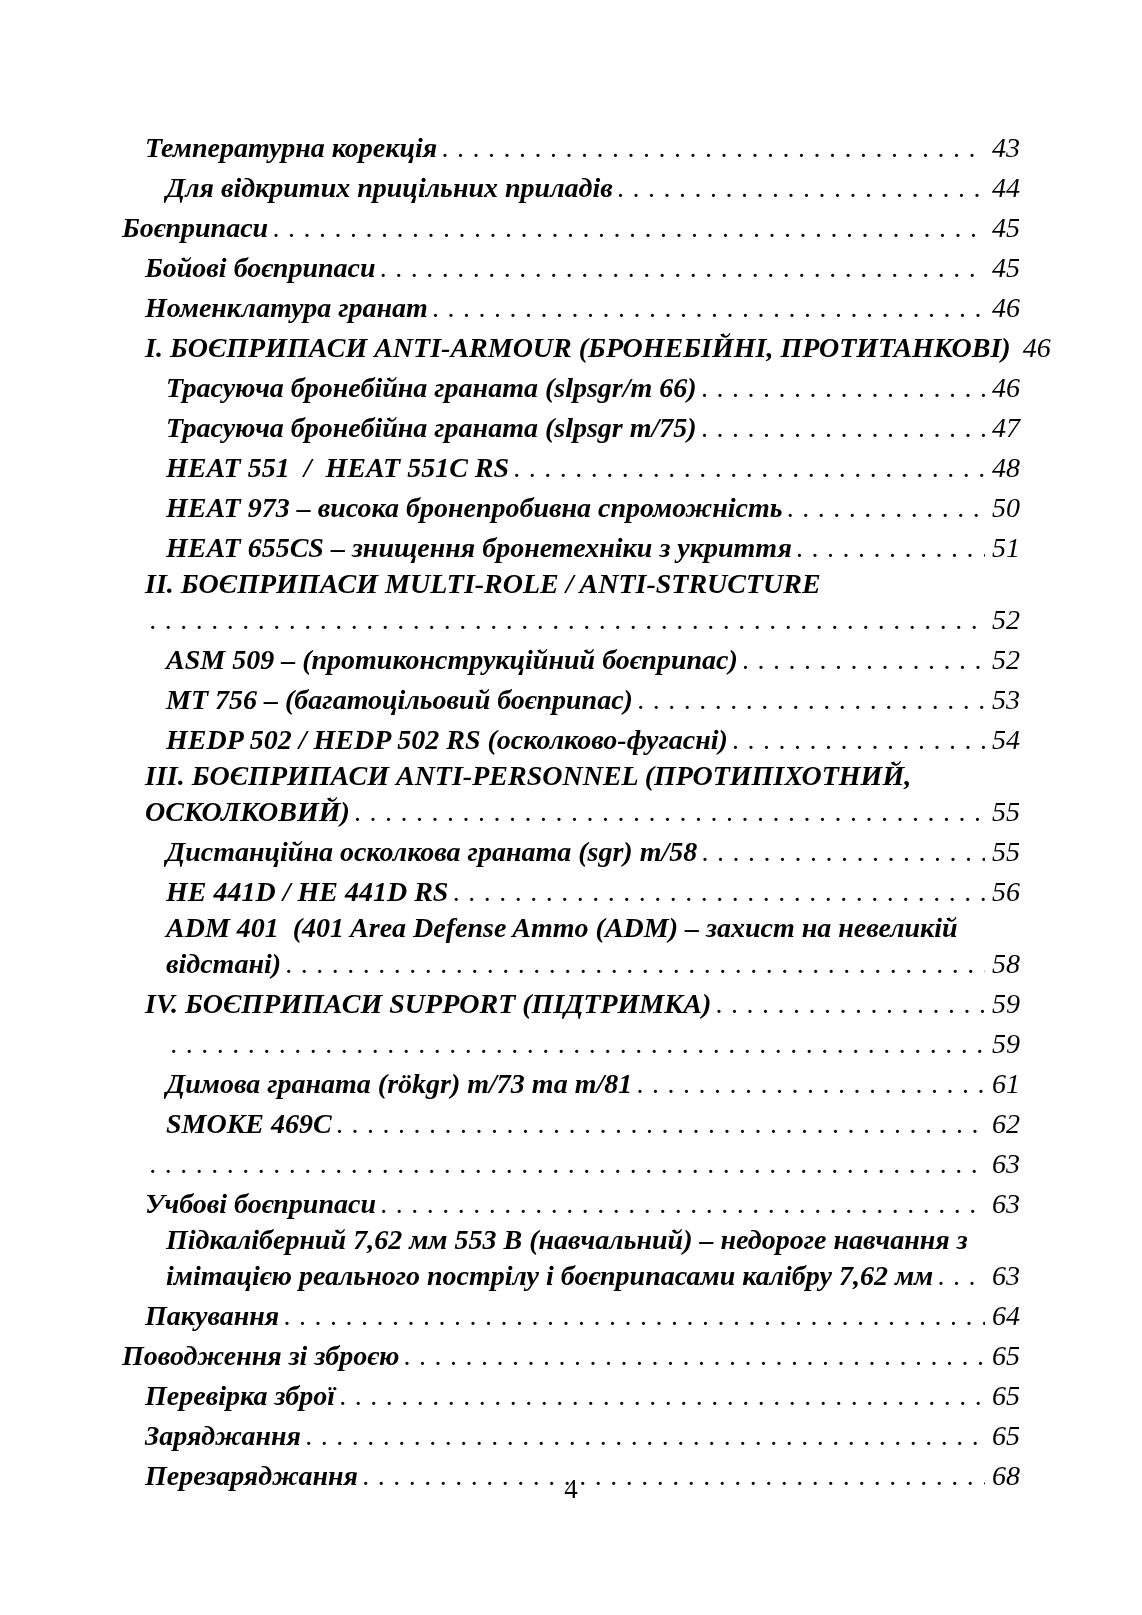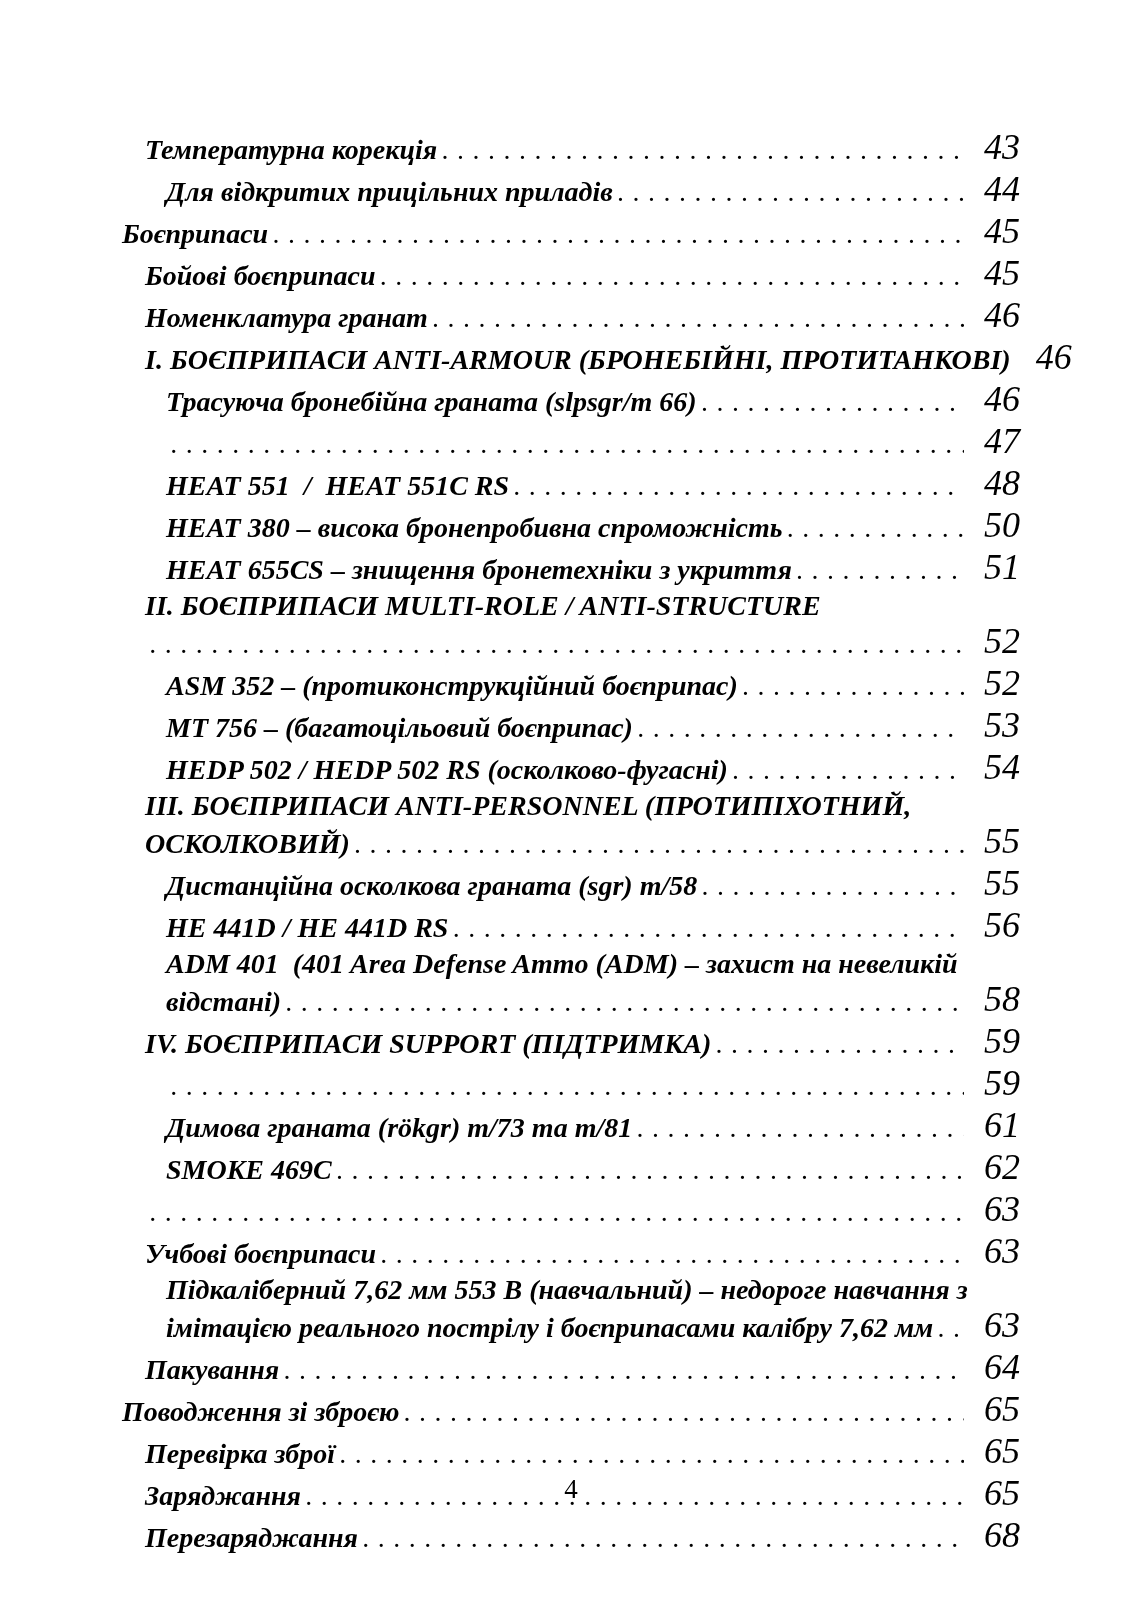--- a/index.html
+++ b/index.html
@@ -57,22 +57,22 @@
     min-width: 0;
     text-align: right;
   }
   .leader::before {
     content: ". . . . . . . . . . . . . . . . . . . . . . . . . . . . . . . . . . . . . . . . . . . . . . . . . . . . . . . . . . . . . . . . . . . . . . . . . . . . . . . . . . . . . . . . . . . . . . . . . . . . . . . . . . . . . . . . . . . . . . . . . . . . . . . . . . . .";
     letter-spacing: 1px;
   }
   .pnum {
     flex: 0 0 auto;
     font-weight: normal;
-    font-size: 36px;
-    margin-left: 20px;
+    font-size: 28px;
+    margin-left: 7px;
   }
   .footer {
     position: absolute;
     left: 0;
     right: 0;
     top: 1474px;
     text-align: center;
     font-size: 27px;
     font-weight: normal;
   }
@@ -126,34 +126,35 @@
       </div>
       <div class="entry level-2">
         <div class="line">
           <span class="ttl">Трасуюча бронебійна граната (slpsgr/m 66)</span>
           <span class="leader"></span>
           <span class="pnum">46</span>
         </div>
       </div>
       <div class="entry level-2">
         <div class="line">
+          <span class="ttl">Трасуюча бронебійна граната (slpsgr m/75)</span>
           <span class="leader"></span>
           <span class="pnum">47</span>
         </div>
       </div>
       <div class="entry level-2">
         <div class="line">
           <span class="ttl">HEAT 551  /  HEAT 551C RS</span>
           <span class="leader"></span>
           <span class="pnum">48</span>
         </div>
       </div>
       <div class="entry level-2">
         <div class="line">
-          <span class="ttl">HEAT 380 – висока бронепробивна спроможність</span>
+          <span class="ttl">HEAT 973 – висока бронепробивна спроможність</span>
           <span class="leader"></span>
           <span class="pnum">50</span>
         </div>
       </div>
       <div class="entry level-2">
         <div class="line">
           <span class="ttl">HEAT 655CS – знищення бронетехніки з укриття</span>
           <span class="leader"></span>
           <span class="pnum">51</span>
         </div>
@@ -162,21 +163,21 @@
         <div class="line pre">
           <span class="ttl">II. БОЄПРИПАСИ MULTI-ROLE / ANTI-STRUCTURE</span>
         </div>
         <div class="line">
           <span class="leader"></span>
           <span class="pnum">52</span>
         </div>
       </div>
       <div class="entry level-2">
         <div class="line">
-          <span class="ttl">ASM 352 – (протиконструкційний боєприпас)</span>
+          <span class="ttl">ASM 509 – (протиконструкційний боєприпас)</span>
           <span class="leader"></span>
           <span class="pnum">52</span>
         </div>
       </div>
       <div class="entry level-2">
         <div class="line">
           <span class="ttl">MT 756 – (багатоцільовий боєприпас)</span>
           <span class="leader"></span>
           <span class="pnum">53</span>
         </div>

